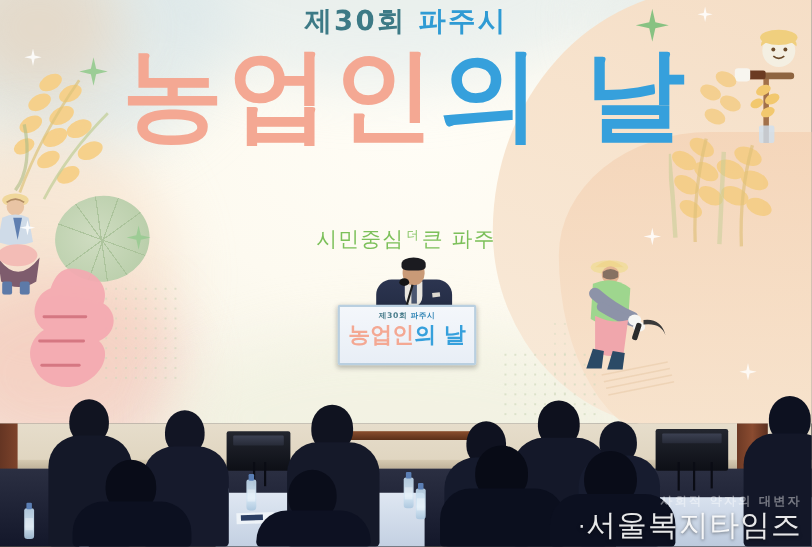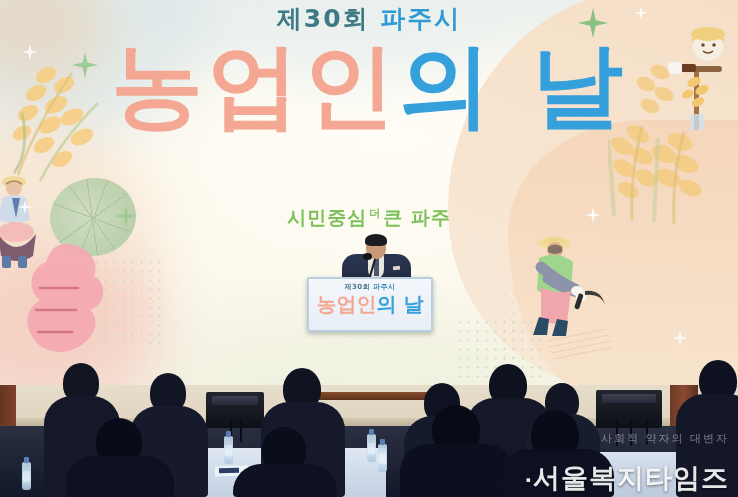--- a/index.html
+++ b/index.html
@@ -87,21 +87,21 @@
     position:absolute; left:0; right:0; top:38px; text-align:center;
     font-size:92px; line-height:1.05; font-weight:800; letter-spacing:4px;
     white-space:nowrap;
     font-family:"DejaVu Sans","Liberation Sans",sans-serif;
   }
   .t-pink { color:#f4a893; }
   .t-blue { color:#36a0dc; }
 
   .subtitle {
     position:absolute; left:0; right:0; top:205px; text-align:center;
-    font-size:19px; font-weight:700; color:#7cc05a; letter-spacing:1px;
+    font-size:19px; font-weight:400; color:#7cc05a; letter-spacing:1px;
   }
   .subtitle .small { font-size:11px; vertical-align:super; margin:0 2px; }
 
   
   .fig { position:absolute; }
 
   
   .wall {
     position:absolute; left:0; top:385px; width:738px; height:112px;
     background:linear-gradient(180deg,#e6ddcb 0%, #ded3bd 40%, #cfc3ab 100%);
@@ -243,24 +243,24 @@
   .aud .h { position:absolute; border-radius:50% 50% 44% 44%; }
   .aud .b { position:absolute; border-radius:28px 28px 4px 4px; }
 
   
   .wm {
     position:absolute; right:9px; bottom:6px; text-align:right;
     pointer-events:none;
   }
   .wm-sub {
     font-size:11px; color:rgba(255,255,255,.42); letter-spacing:2px;
-    margin-bottom:18px; font-weight:400;
+    margin-bottom:1px; font-weight:700;
   }
   .wm-main {
-    font-size:27px; font-weight:700; color:rgba(255,255,255,.9);
+    font-size:27px; font-weight:400; color:rgba(255,255,255,.9);
     letter-spacing:1px; line-height:1;
     text-shadow:0 1px 3px rgba(0,0,0,.5);
     text-align:center;
   }
   .wm-dot { font-size:20px; vertical-align:middle; }
 </style>
 </head>
 <body>
 
 <div id="scene">

